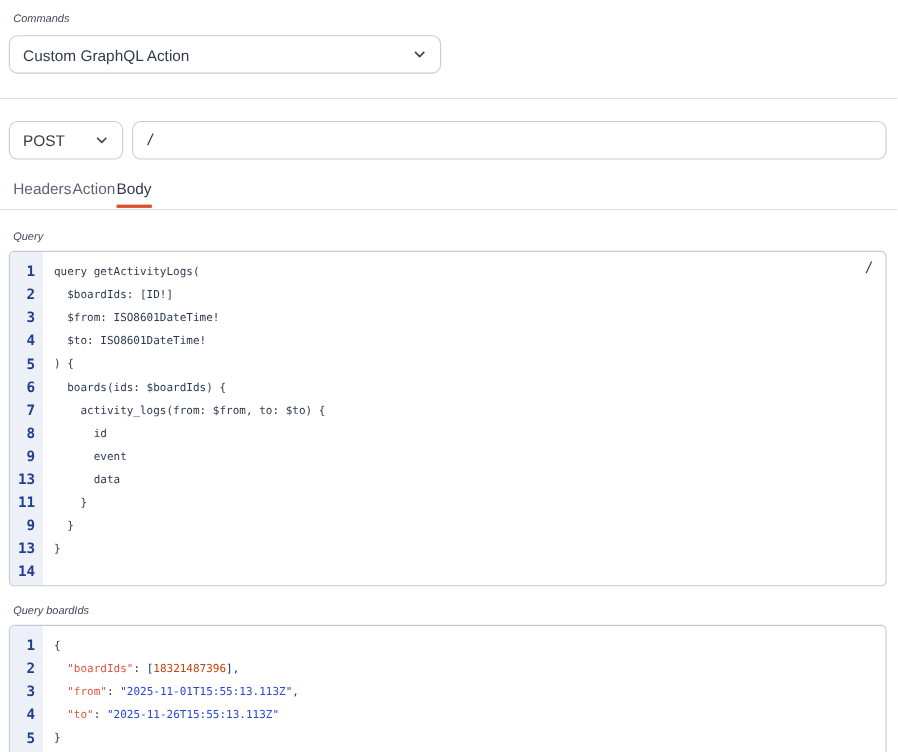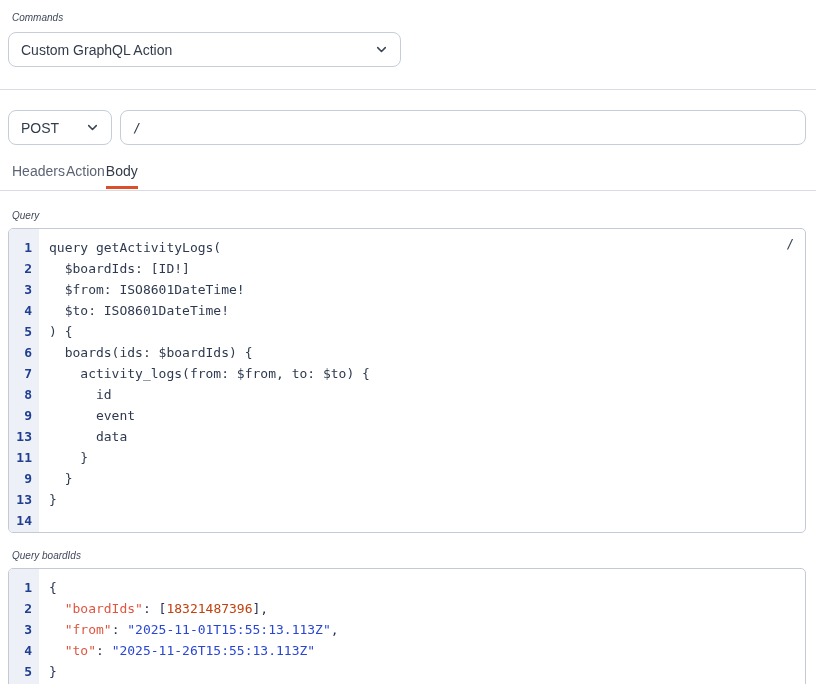--- a/index.html
+++ b/index.html
@@ -93,21 +93,21 @@
     line-height: 21px;
     font-weight: bold;
     color: #1f3e8f;
     flex-shrink: 0;
     user-select: none;
   }
   .code-area {
     flex: 1;
     padding: 8px 10px;
     font-family: "DejaVu Sans Mono", "Liberation Mono", monospace;
-    font-size: 13px;
+    font-size: 10px;
     line-height: 21px;
     color: #2e3a50;
     white-space: pre;
     overflow: hidden;
   }
   .code-line { height: 21px; white-space: pre; }
   .editor-overlay-slash {
     position: absolute;
     top: 7px; right: 11px;
     font-family: "DejaVu Sans Mono", "Liberation Mono", monospace;

